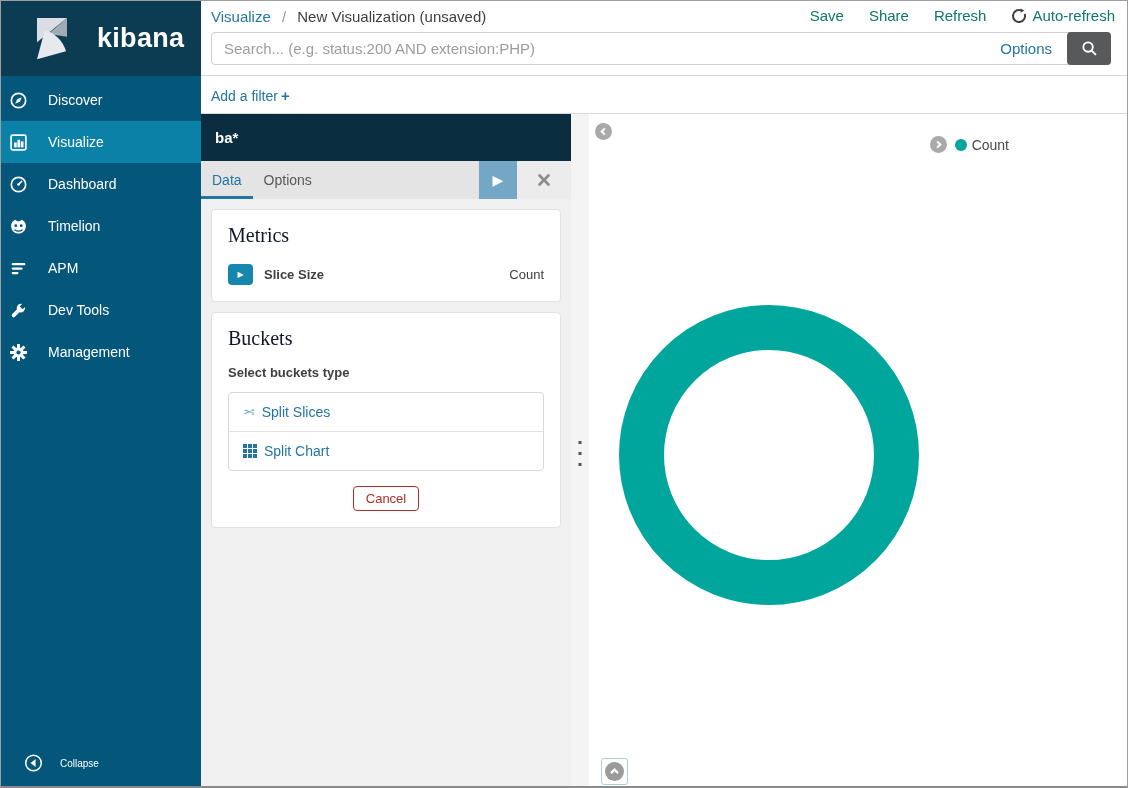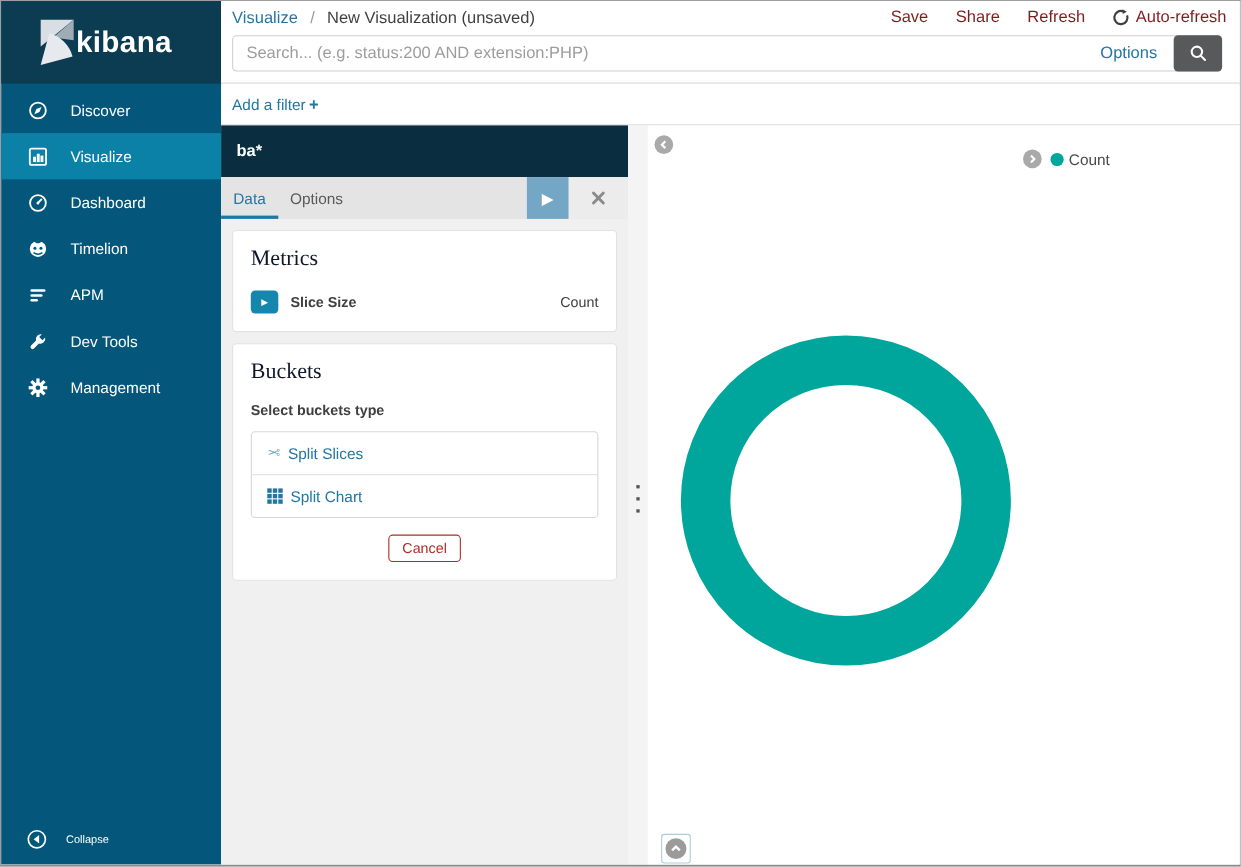--- a/index.html
+++ b/index.html
@@ -5,35 +5,35 @@
   * { margin:0; padding:0; box-sizing:border-box; }
   html,body { background:#fff; }
   .app {
     position:relative; width:1128px; height:788px; overflow:hidden;
     font-family:"Liberation Sans", sans-serif; background:#fff;
     border:1px solid #9e9e9e; border-bottom:2px solid #8a8a8a;
   }
   
   .sidebar { position:absolute; left:0; top:0; bottom:0; width:200px; background:#04577A; }
   .logo-block { height:75px; background:#0B3C52; display:flex; align-items:center; padding-left:34px; }
-  .brand-text { color:#fff; font-size:27px; font-weight:700; margin-left:0; letter-spacing:.3px; }
+  .brand-text { color:#fff; font-size:27px; font-weight:700; margin-left:28px; letter-spacing:.3px; }
   .nav { padding-top:3px; }
-  .nav-item { height:42px; display:flex; align-items:center; padding-left:24px; color:#fff; font-size:14px; cursor:pointer; }
+  .nav-item { height:42px; display:flex; align-items:center; padding-left:8px; color:#fff; font-size:14px; cursor:pointer; }
   .nav-item.active { background:#0C81A7; }
   .nav-icon { width:19px; height:19px; display:inline-flex; align-items:center; justify-content:center; }
   .nav-label { margin-left:20px; }
   .collapse-row { position:absolute; left:0; right:0; bottom:0; height:46px; display:flex; align-items:center; padding-left:23px; color:#fff; font-size:10px; cursor:pointer; }
   .collapse-label { margin-left:17px; }
   
   .header { position:absolute; left:200px; top:0; width:928px; height:75px; background:#fff; border-bottom:1px solid #D8D8D8; }
   .breadcrumb { position:absolute; left:10px; top:7px; font-size:15px; }
   .crumb-link { color:#2376A4; cursor:pointer; }
   .crumb-sep { color:#9a9a9a; margin:0 7px; }
   .crumb-current { color:#3F3F3F; }
-  .top-actions { position:absolute; right:14px; top:6px; display:flex; align-items:center; font-size:15px; color:#7f1d1d; }
+  .top-actions { position:absolute; right:14px; top:6px; display:flex; align-items:center; font-size:15px; color:#0f766e; }
   .top-action { margin-left:25px; cursor:pointer; display:flex; align-items:center; }
   .top-action svg { margin-right:5px; }
   .search-wrap { position:absolute; left:10px; right:18px; top:31px; height:33px; border:1px solid #CFCFCF; border-radius:4px; display:flex; align-items:center; background:#fff;justify-content:center; }
   .search-input { flex:1; height:100%; border:none; outline:none; background:transparent; font-family:"Liberation Sans",sans-serif; font-size:15px; color:#3f3f3f; padding:0 12px; }
   .search-input::placeholder { color:#9D9D9D; opacity:1; }
   .options-link { color:#2376A4; font-size:15px; margin-right:58px; cursor:pointer; }
   .search-btn { position:absolute; right:-1px; top:-1px; width:44px; height:33px; background:#58595B; border:none; border-radius:4px; display:flex; align-items:center; justify-content:center; cursor:pointer; }
   .filter-bar { position:absolute; left:200px; top:76px; width:928px; height:37px; background:#fff; border-bottom:1px solid #D8D8D8; display:flex; align-items:center; padding-left:10px; }
   .add-filter { color:#2376A4; font-size:14px; cursor:pointer; }
   .add-filter b { font-size:15px; margin-left:3px; }

